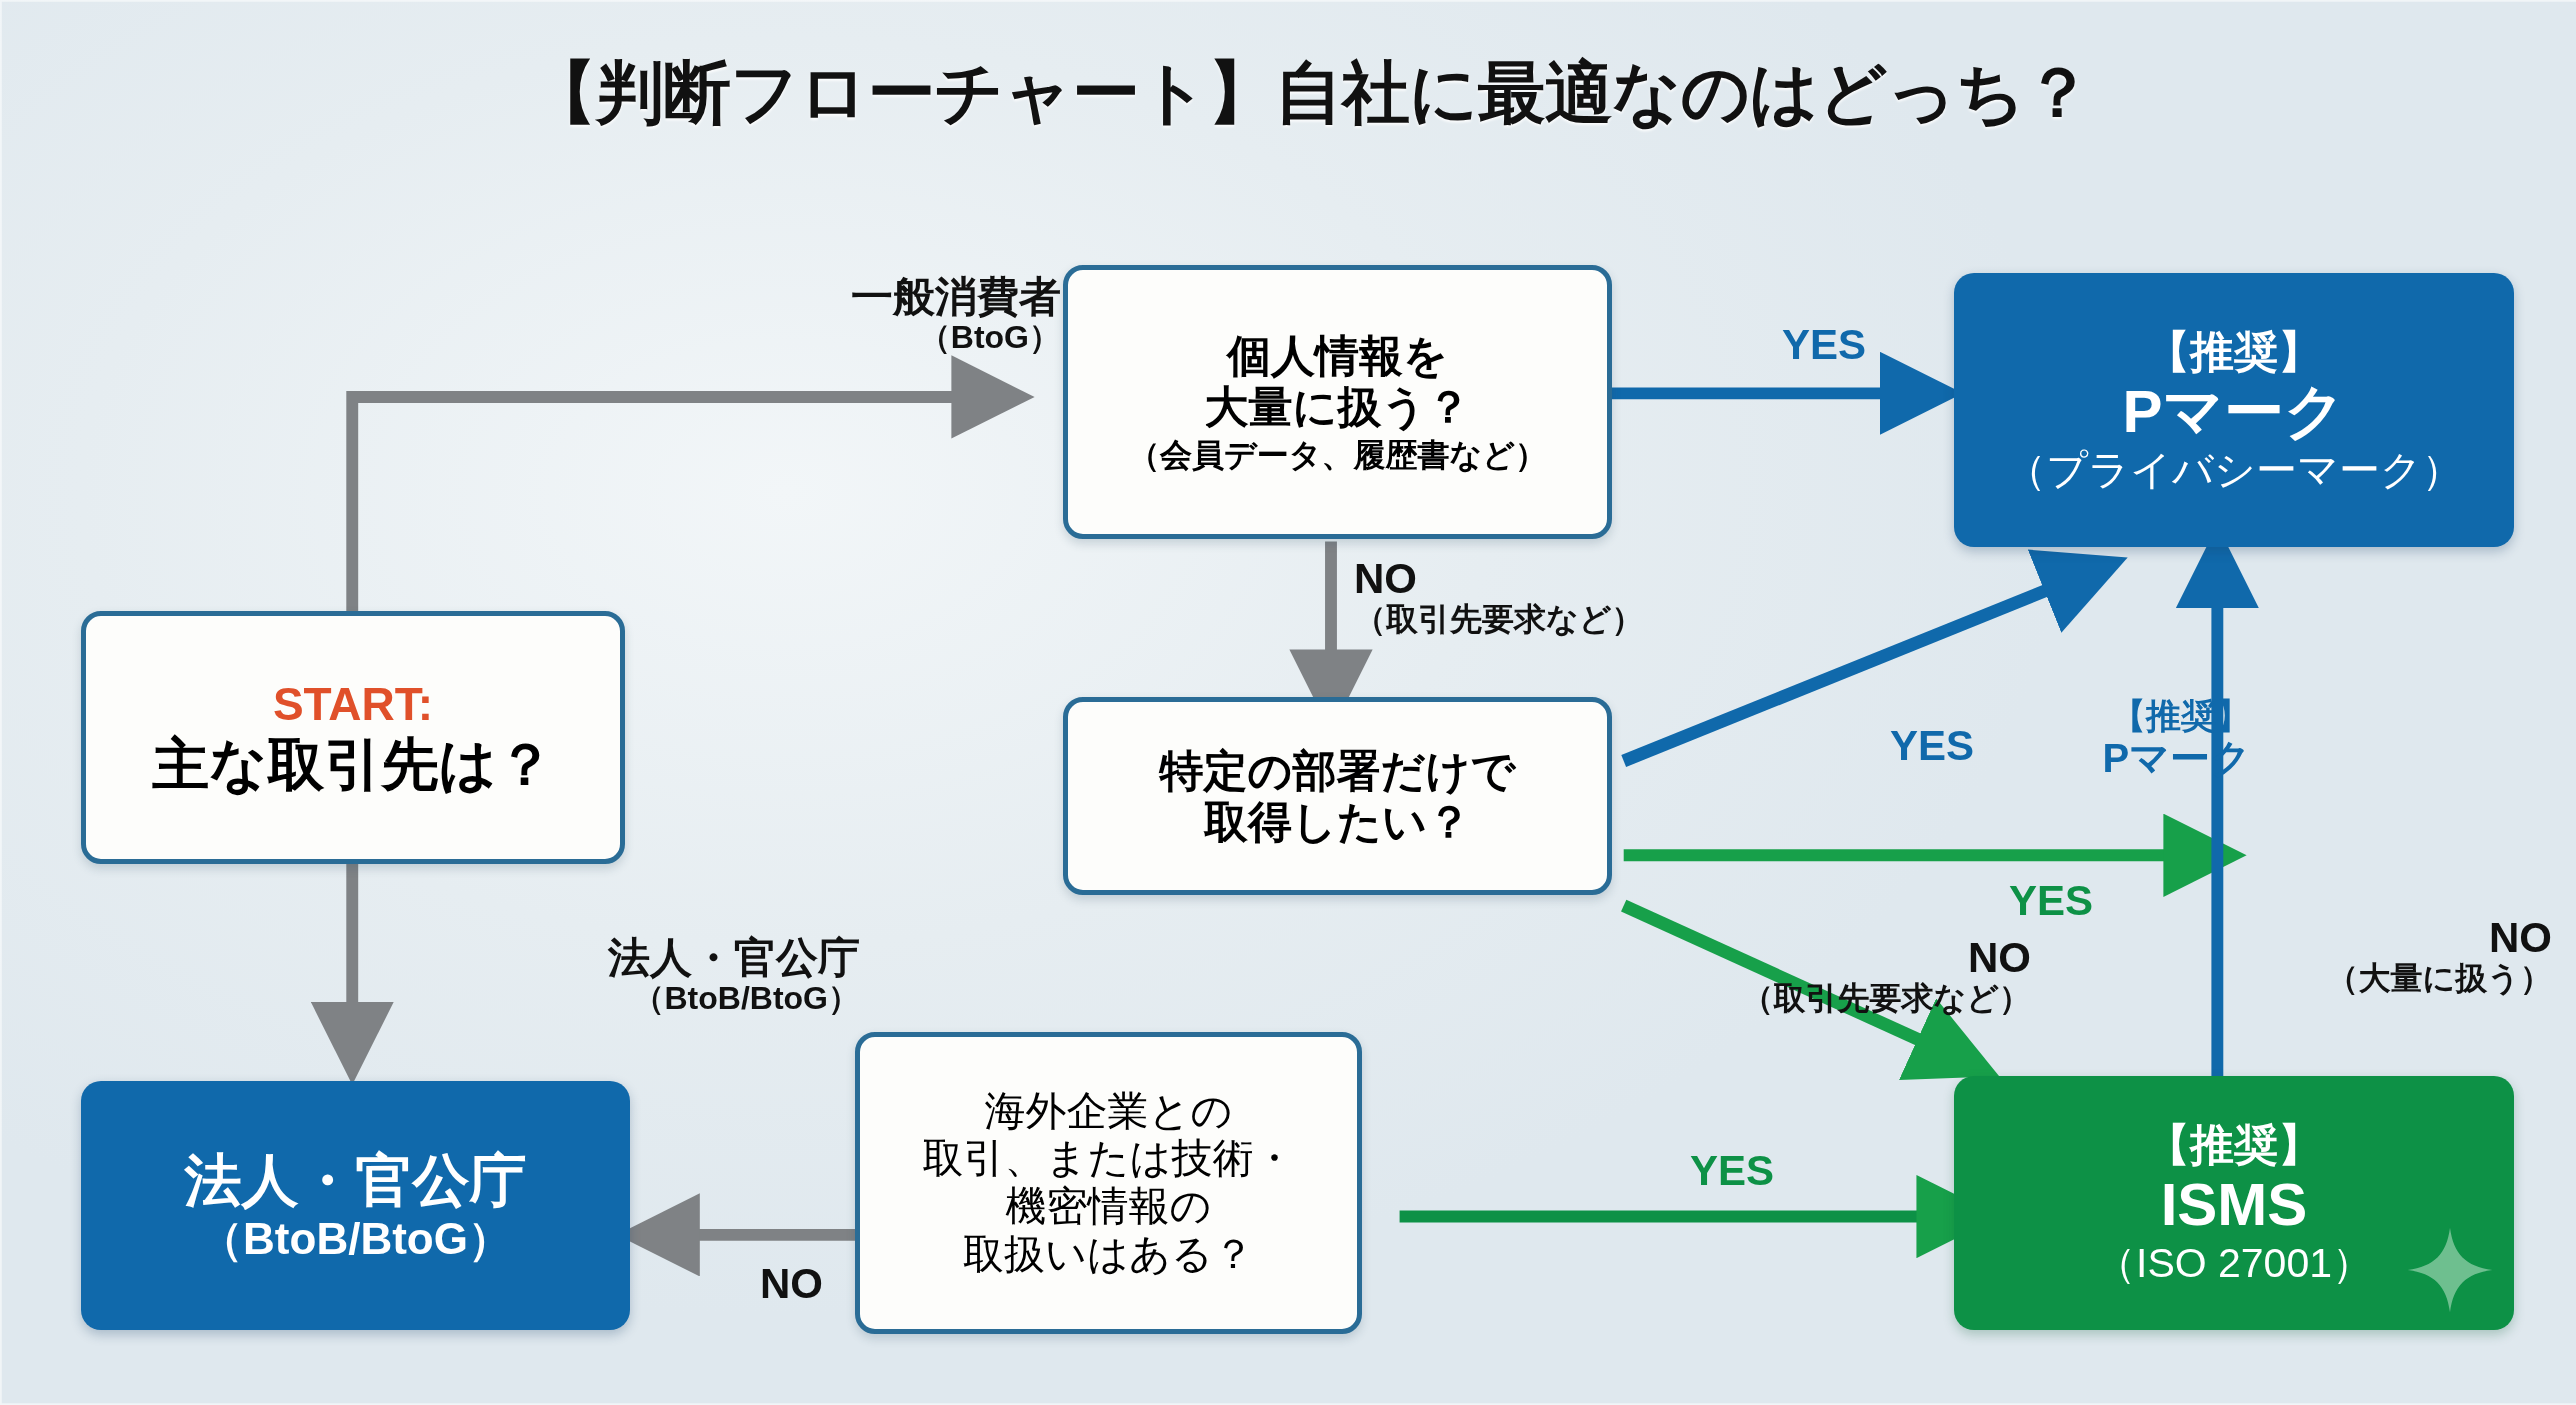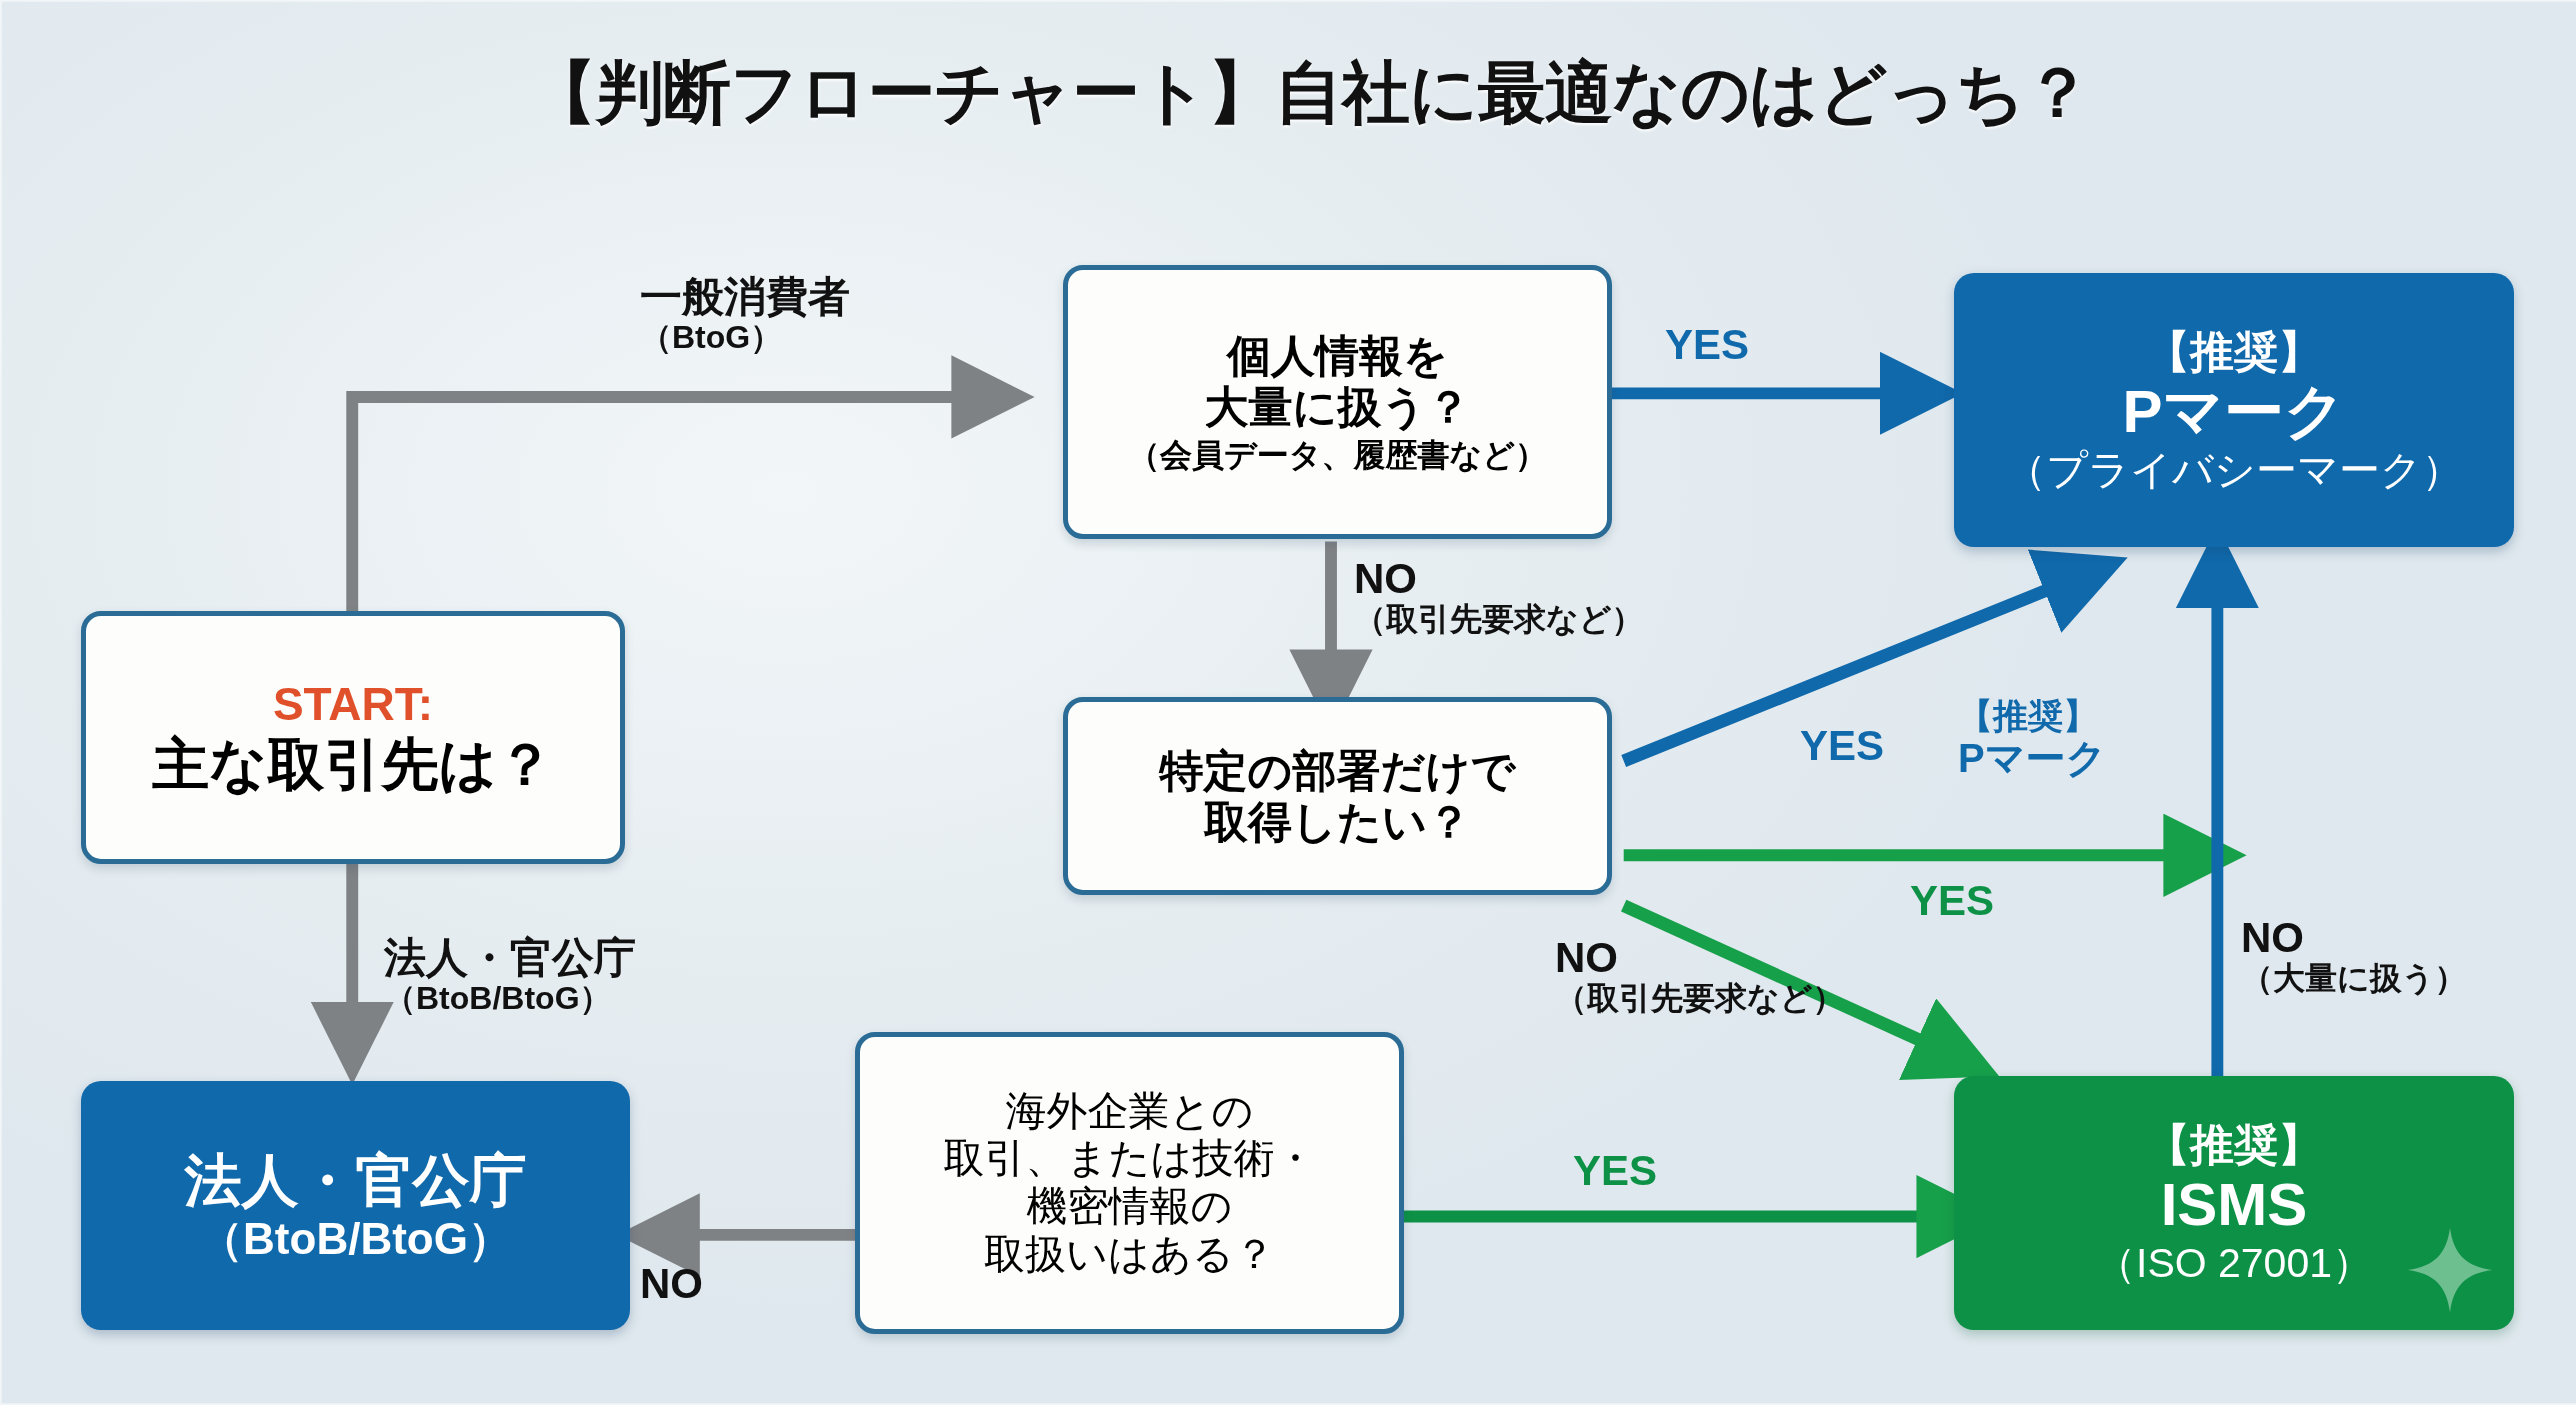--- a/index.html
+++ b/index.html
@@ -52,21 +52,21 @@
   .start-label{font-size:46px;font-weight:bold;color:#e0502a;}
   .big{font-size:57px;font-weight:bold;}
   .vbig{font-size:60px;font-weight:bold;}
 
   
   .sparkle{
     position:absolute;right:20px;bottom:16.5px;width:88px;height:88px;opacity:.55;
   }
 
   
-  .alabel{position:absolute;font-weight:bold;color:#111;line-height:1.1;text-align:left;}
+  .alabel{position:absolute;font-weight:bold;color:#111;line-height:1.1;text-align:right;}
   .alabel .big-l{font-size:42px;display:block;}
   .alabel .sub-l{font-size:32px;display:block;}
   .alabel.one{font-size:42px;}
   .alabel.blue-t{color:#1069ab;}
   .alabel.green-t{color:#0d9146;}
 
   svg.arrows{position:absolute;left:0;top:0;width:2576px;height:1405px;pointer-events:none;}
 </style>
 </head>
 <body>
@@ -119,21 +119,21 @@
   <div class="node white" style="left:81px;top:611px;width:544px;height:253px;">
     <div class="start-label">START:</div>
     <div class="big">主な取引先は？</div>
   </div>
 
   <div class="node white" style="left:1063px;top:697px;width:549px;height:198px;">
     <div class="l1">特定の部署だけで</div>
     <div class="l1">取得したい？</div>
   </div>
 
-  <div class="node white" style="left:855px;top:1032px;width:549px;height:302px;">
+  <div class="node white" style="left:855px;top:1032px;width:507px;height:302px;">
     <div class="l2">海外企業との</div>
     <div class="l2">取引、または技術・</div>
     <div class="l2">機密情報の</div>
     <div class="l2">取扱いはある？</div>
   </div>
 
   <div class="node blue" style="left:81px;top:1081px;width:549px;height:249px;">
     <div class="big">法人・官公庁</div>
     <div class="l1">（BtoB/BtoG）</div>
   </div>

